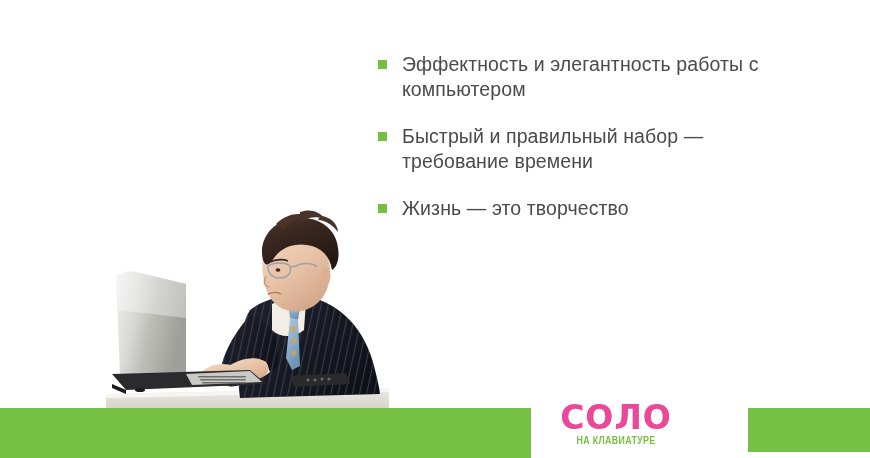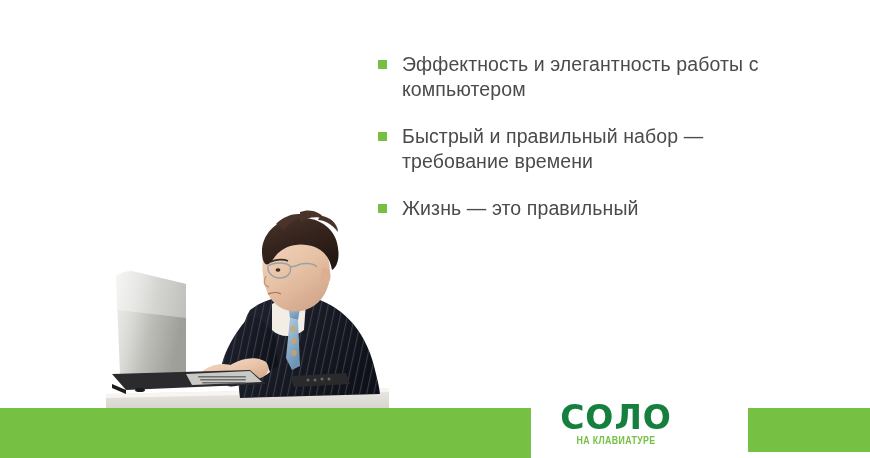--- a/index.html
+++ b/index.html
@@ -78,21 +78,21 @@
   .logo {
     position: absolute;
     left: 556px;
     top: 401px;
     width: 120px;
     height: 50px;
     text-align: center;
   }
   .logo-word {
     display: block;
-    color: #15803d;
+    color: #ec4899;
     font-family: "DejaVu Sans", sans-serif;
     font-weight: bold;
     font-size: 33px;
     line-height: 33px;
     letter-spacing: 1px;
   }
   .logo-sub {
     display: block;
     color: #76c043;
     font-family: "Liberation Sans Narrow", "Liberation Sans", sans-serif;
@@ -228,21 +228,21 @@
       <span class="bullet-text">Эффектность и элегантность работы с компьютером</span>
     </div>
 
     <div class="bullet-item">
       <span class="bullet-marker"></span>
       <span class="bullet-text">Быстрый и правильный набор — требование времени</span>
     </div>
 
     <div class="bullet-item">
       <span class="bullet-marker"></span>
-      <span class="bullet-text">Жизнь — это правильный</span>
+      <span class="bullet-text">Жизнь — это творчество</span>
     </div>
 
   </div>
 
   <div class="bar-left"></div>
   <div class="bar-right"></div>
 
   <div class="logo">
     <span class="logo-word">СОЛО</span>
     <span class="logo-sub">НА КЛАВИАТУРЕ</span>

